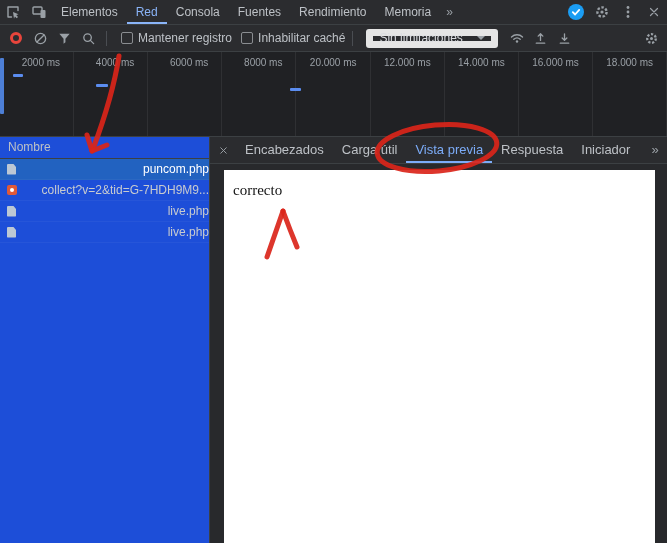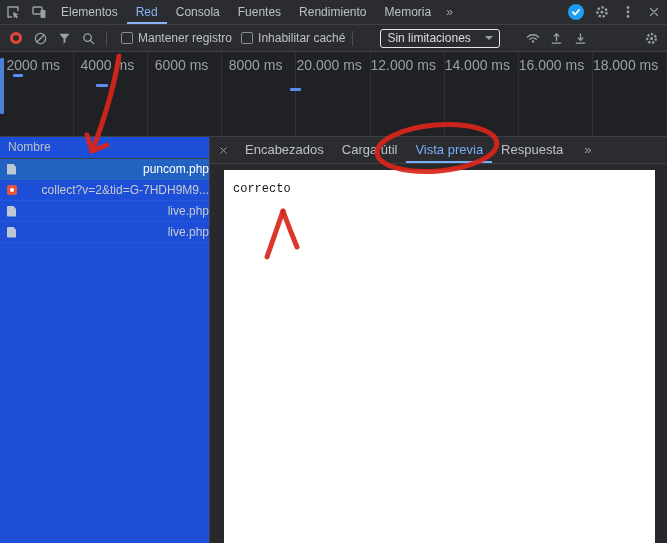--- a/index.html
+++ b/index.html
@@ -22,26 +22,26 @@
   .more { color:#9aa0a6; padding:0 6px; line-height:24px; }
   .spacer { flex:1; }
 
   
   .row2 { height:27px; min-height:27px; display:flex; align-items:center; background:#2b2c2f; border-bottom:1px solid #3c4043; padding:0 5px; gap:2px;text-align:right; }
   .tbtn { width:22px; height:20px; display:flex; align-items:center; justify-content:center; }
   .record-dot { width:12px; height:12px; border-radius:50%; border:3.5px solid #e8453c; }
   .vdiv { width:1px; height:15px; background:#4a4d52; margin:0 5px; }
   .cb-wrap { display:flex; align-items:center; white-space:nowrap; }
   .cb { width:12px; height:12px; border:1px solid #8a8d91; border-radius:2px; margin:0 5px 0 7px; background:transparent; flex:none; }
-  .throttle { display:flex; align-items:center; height:19px; border:1px solid #e5e5e5; border-radius:3px; padding:0 6px; margin:0 20px; color:#dadce0; background:#2b2c2f; white-space:nowrap; }
+  .throttle { display:flex; align-items:center; height:19px; border:7px solid #e5e5e5; border-radius:3px; padding:0 6px; margin:0 6px; color:#dadce0; background:#2b2c2f; white-space:nowrap; }
   .caret { width:0; height:0; border-left:4px solid transparent; border-right:4px solid transparent; border-top:4.5px solid #9aa0a6; margin-left:14px; }
 
   
   .waterfall { position:relative; height:85px; min-height:85px; display:flex; background:#202124; border-bottom:1px solid #3c4043; }
-  .wf-cell { flex:1; border-right:1px solid rgba(255,255,255,0.07); font-size:14px; color:#9aa0a6; text-align:right; padding:5px 13px 0 0; white-space:nowrap; overflow:hidden; }
+  .wf-cell { flex:1; border-right:1px solid rgba(255,255,255,0.07); font-size:10px; color:#9aa0a6; text-align:right; padding:5px 13px 0 0; white-space:nowrap; overflow:hidden; }
   .wf-mark { position:absolute; background:#5b8df0; border-radius:1px; }
   .wf-edge { left:0; top:6px; width:4px; height:56px; background:#4d7fd6; }
   .wf-m1 { left:13px; top:22px; width:10px; height:3px; }
   .wf-m2 { left:96px; top:32px; width:12px; height:3px; }
   .wf-m3 { left:290px; top:36px; width:11px; height:3px; }
 
   
   .split { flex:1; display:flex; min-height:0; }
   .requests { width:210px; min-width:210px; border-right:1px solid #3c4043; background:#1d4ed8; display:flex; flex-direction:column; }
   .req-header { height:22px; min-height:22px; line-height:21px; padding-left:8px; border-bottom:1px solid #3c4043; color:#bdc1c6; }
@@ -53,21 +53,21 @@
   .ga-icon::after { content:""; position:absolute; inset:3px; background:#fff; border-radius:50%; }
 
   .detail { flex:1; display:flex; flex-direction:column; background:#28292c; min-width:0; }
   .dtabs { height:27px; min-height:27px; display:flex; align-items:stretch; background:#2b2c2f; border-bottom:1px solid #3c4043; font-size:13px; }
   .dtab-close { width:26px; display:flex; align-items:center; justify-content:center; }
   .dtab { padding:0 9px; line-height:26px; color:#bdc1c6; white-space:nowrap; }
   .dtab.active { color:#7cacf8; box-shadow: inset 0 -2px 0 #7cacf8; }
   .dmore { line-height:26px; padding:0 8px; margin-left:4px; color:#9aa0a6; }
   .dcontent { flex:1; position:relative; background:#28292c; }
   .preview-frame { position:absolute; left:14px; right:12px; top:6px; bottom:0; background:#ffffff; }
-  .preview-text { font-family:Liberation Mono, monospace; font-size:12px; color:#141414; padding:12px 0 0 9px; }
+  .preview-text { font-family:Liberation Serif, serif; font-size:15px; color:#141414; padding:12px 0 0 9px; }
 
   
   .annotations { position:absolute; inset:0; width:100%; height:100%; pointer-events:none; z-index:40; }
   .pen { stroke:#da251a; stroke-width:5; fill:none; stroke-linecap:round; stroke-linejoin:round; opacity:.92; }
 </style>
 </head>
 <body>
 
 <div class="devtools">
 
@@ -222,20 +222,21 @@
       <div class="dtabs">
         <div class="dtab-close">
           <svg width="11" height="11" viewBox="0 0 16 16">
               <path class="ico" d="M4 4l8 8M12 4l-8 8"></path>
             </svg>
         </div>
         <div class="dtab">Encabezados</div>
         <div class="dtab">Carga útil</div>
         <div class="dtab active">Vista previa</div>
         <div class="dtab">Respuesta</div>
+        <div class="dtab">Iniciador</div>
         <div class="dmore">»</div>
       </div>
       <div class="dcontent">
         <div class="preview-frame">
           <div class="preview-text">correcto</div>
         </div>
       </div>
     </div>
   </div>
 

